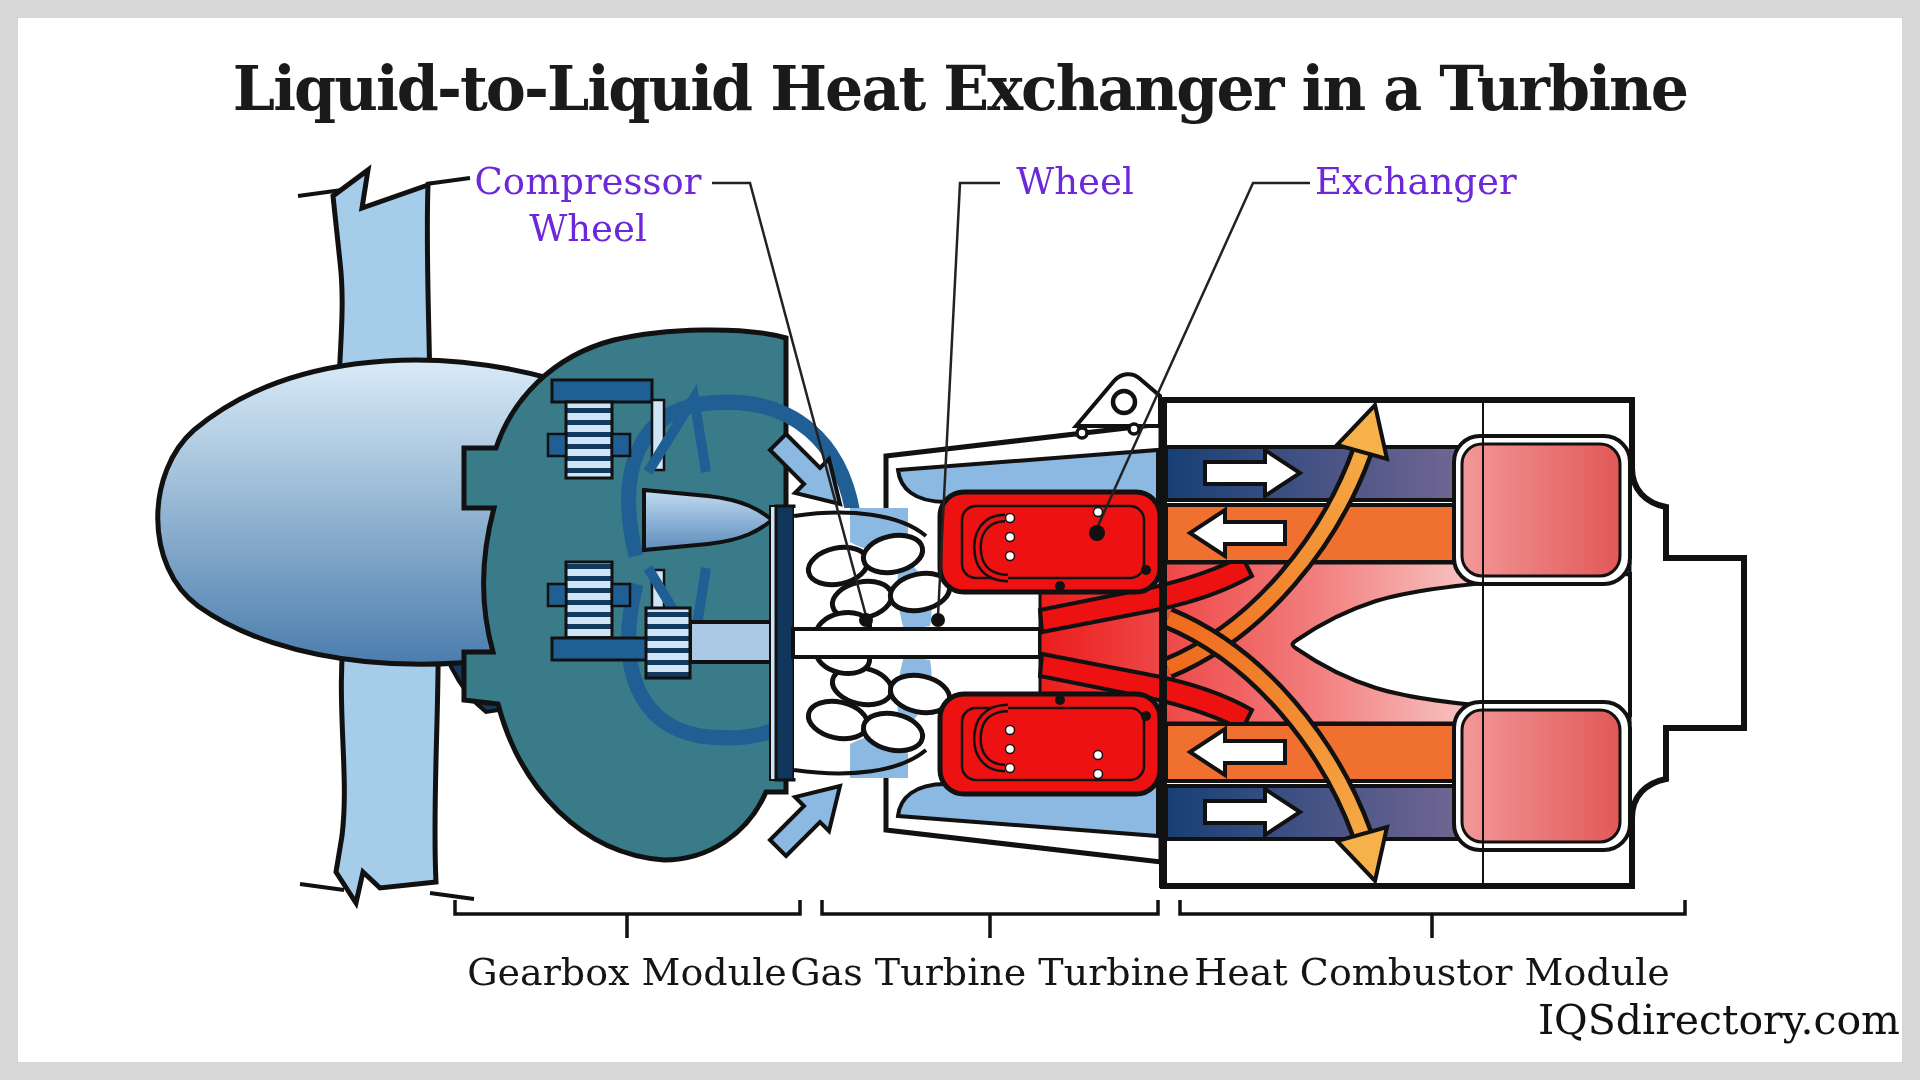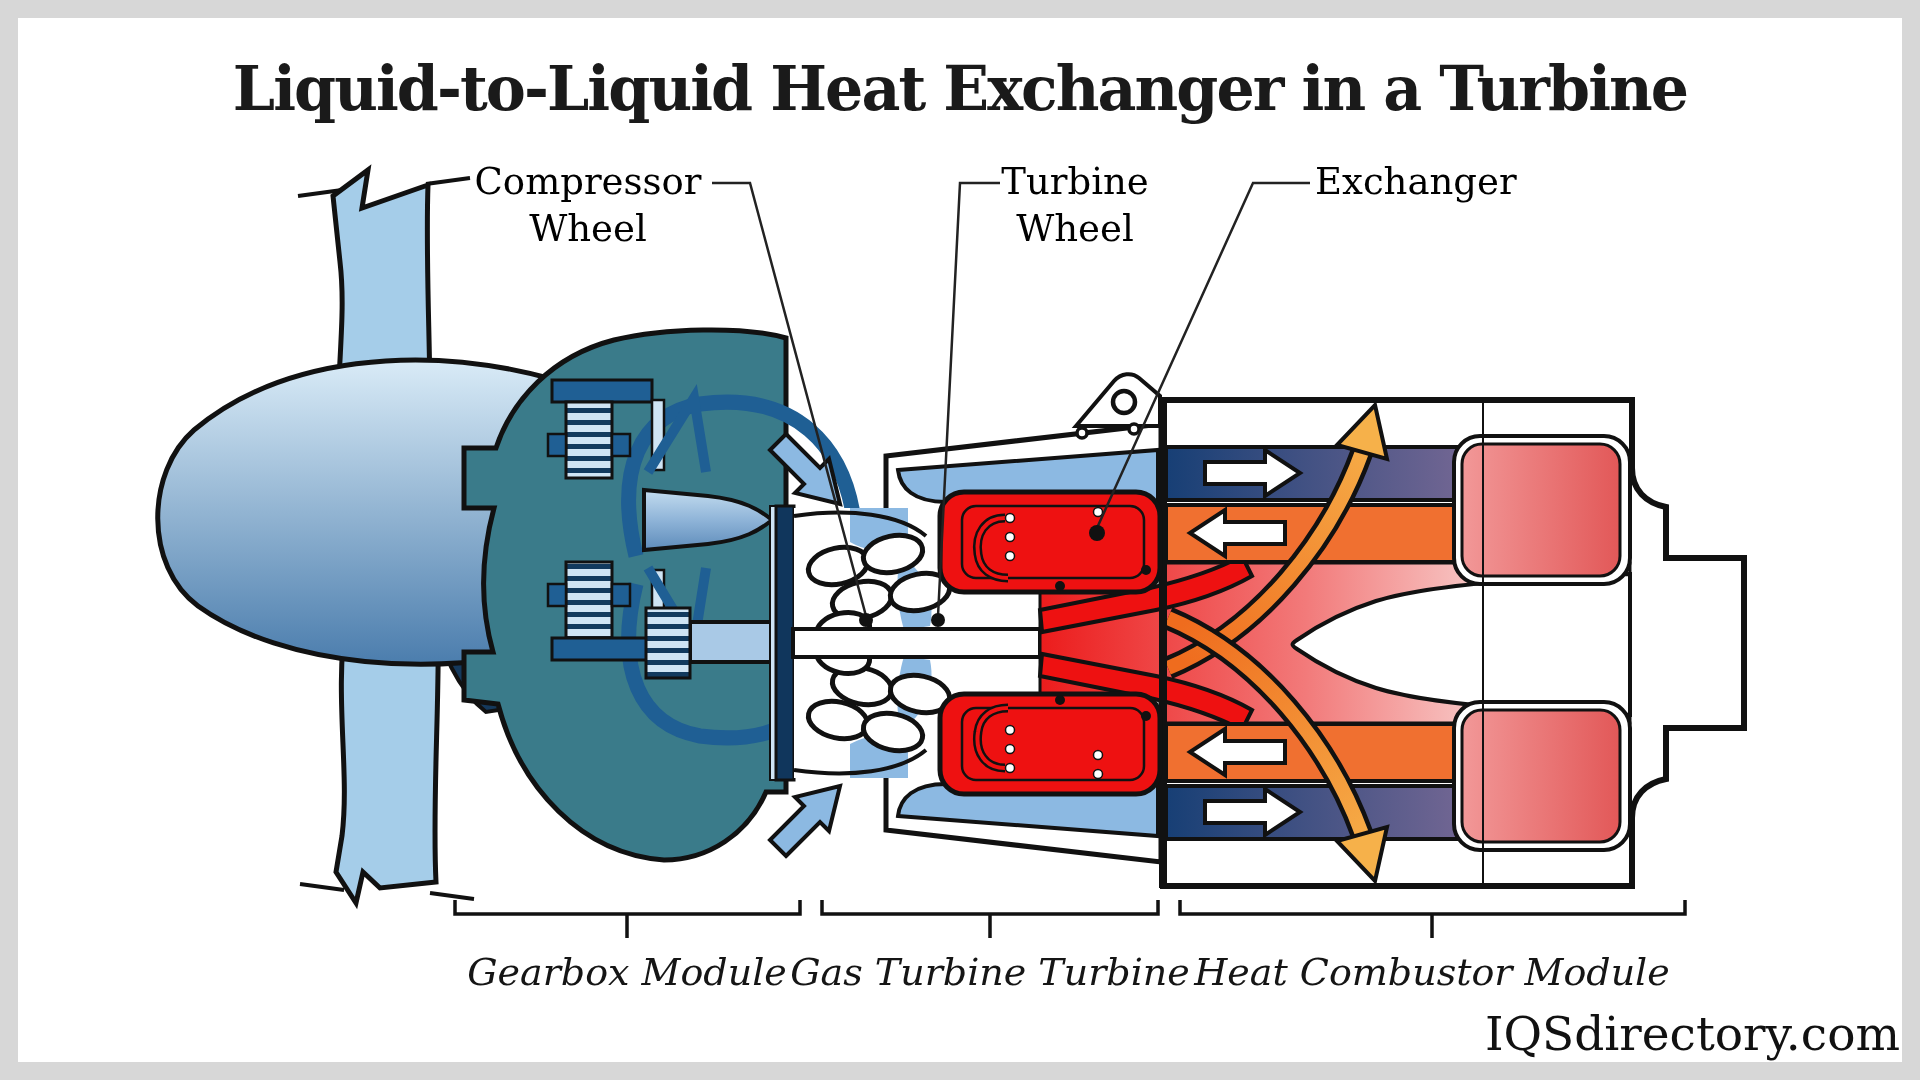--- a/index.html
+++ b/index.html
@@ -13,28 +13,28 @@
     background:#ffffff;
   }
   svg.diagram{position:absolute;left:0;top:0;}
   .txt{position:absolute;color:#1a1a1a;z-index:5;}
   .title{
     left:0;right:0;top:52px;text-align:center;
     font-size:62px;font-weight:bold;letter-spacing:-2px;
     transform:scaleX(.97);
   }
   .callout{
-    font-size:37px;line-height:1.28;text-align:center;color:#000000;
+    font-size:37px;line-height:1.28;text-align:center;color:#6d28d9;
   }
   .callout span{display:block;}
   .module-label{
-    font-size:38px;text-align:center;color:#151515;font-style:italic;
+    font-size:38px;text-align:center;color:#151515;
   }
   .watermark{
-    font-size:47px;color:#111;right:20px;top:996px;margin-top:10px;
+    font-size:41px;color:#111;right:20px;top:996px;
   }
 </style>
 </head>
 <body>
 
 <div class="canvas"></div>
 
 <svg class="diagram" width="1920" height="1080" viewBox="0 0 1920 1080">
   <defs>
     <linearGradient id="spinnerGrad" x1="0" y1="0" x2="0" y2="1">
@@ -248,21 +248,20 @@
 </svg>
 
 <div class="txt title">Liquid-to-Liquid Heat Exchanger in a Turbine</div>
 
 <div class="txt callout" style="left:468px;top:158px;width:240px;">
   <span>Compressor</span>
   <span>Wheel</span>
 </div>
 
 <div class="txt callout" style="left:945px;top:158px;width:260px;">
-  <span>Turbine</span>
   <span>Wheel</span>
 </div>
 
 <div class="txt callout" style="left:1315px;top:158px;text-align:left;">
   <span>Exchanger</span>
 </div>
 
 <div class="txt module-label" style="left:427px;top:950px;width:400px;">Gearbox Module</div>
 <div class="txt module-label" style="left:790px;top:950px;width:400px;">Gas Turbine Turbine</div>
 <div class="txt module-label" style="left:1182px;top:950px;width:500px;">Heat Combustor Module</div>

